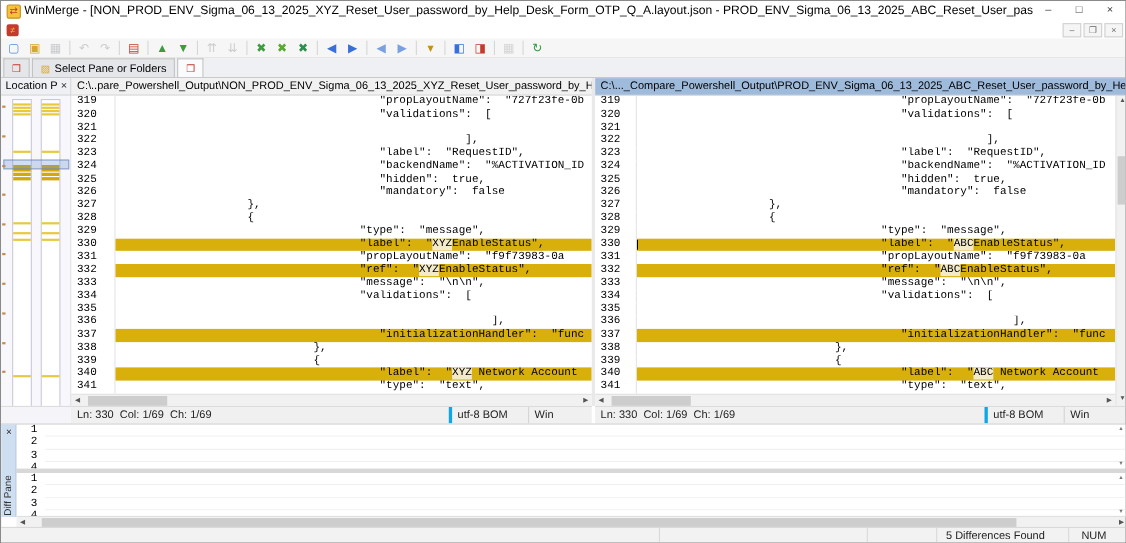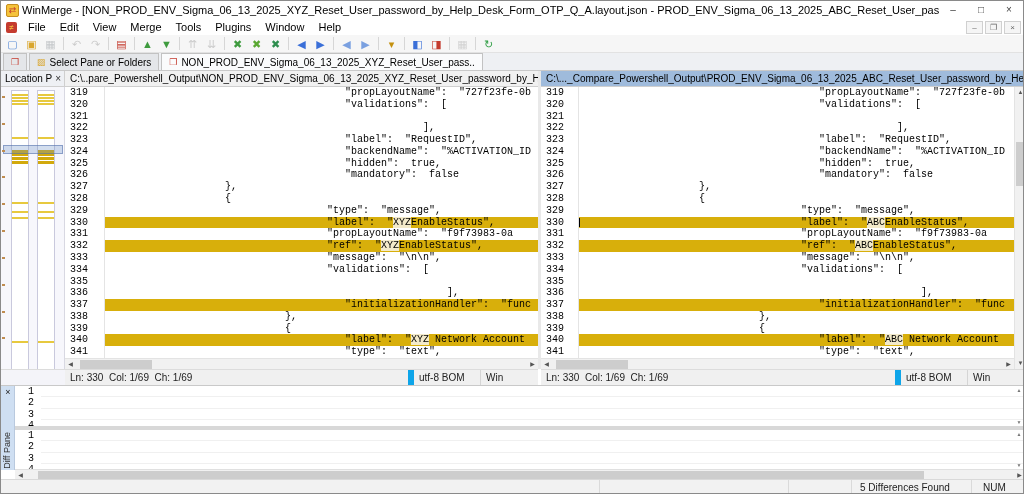--- a/index.html
+++ b/index.html
@@ -97,21 +97,21 @@
   .vs-arrow { position:absolute; left:0; width:11px; height:11px; color:#555;
               font-size:6px; line-height:11px; text-align:center; }
   .vs-thumb { position:absolute; left:1px; width:9px; background:#cdcdcd; }
 
   
   .pstatus { position:absolute; top:368px; height:16px; display:flex;
              background:#f0f0f0; border-top:1px solid #dcdcdc; font-size:10px;
              line-height:15px; color:#222; }
   .ps-left { left:64px; width:473px; } .ps-right { left:540px; width:484px; }
   .ps-pos { flex:1; padding-left:5px; white-space:pre; overflow:hidden; }
-  .ps-enc { width:72px; border-left:6px solid #0ea5e9; padding-left:5px; }
+  .ps-enc { width:72px; border-left:3px solid #0ea5e9; padding-left:5px; }
   .ps-eol { width:58px; border-left:1px solid #d5d5d5; padding-left:5px; }
   .ps-loc-fill { position:absolute; left:0; top:368px; width:64px; height:16px;
                  background:#f4f4f9; border-top:1px solid #dcdcdc; }
 
   
   .diffpane { position:absolute; left:0; top:384px; width:1024px; height:84px;
               background:#fff; border-top:1px solid #c9c9c9; }
   .diff-strip { position:absolute; left:0; top:0; width:14px; height:84px;
                 background:#cfdff2; border-right:1px solid #b9c9de; }
   .diff-close { position:absolute; left:0; top:0; width:14px; height:12px;
@@ -148,30 +148,20 @@
 <div class="titlebar">
   <span class="app-icon">⇄</span>
   <span class="title-text">WinMerge - [NON_PROD_ENV_Sigma_06_13_2025_XYZ_Reset_User_password_by_Help_Desk_Form_OTP_Q_A.layout.json - PROD_ENV_Sigma_06_13_2025_ABC_Reset_User_password_by]</span>
   <span class="win-btn">–</span>
   <span class="win-btn">□</span>
   <span class="win-btn close">×</span>
 </div>
 
 <div class="menubar">
   <span class="mdi-icon">≠</span>
-  <span id="menu-items" style="display: inline-flex;">
-      <span class="menu-item">File</span>
-      <span class="menu-item">Edit</span>
-      <span class="menu-item">View</span>
-      <span class="menu-item">Merge</span>
-      <span class="menu-item">Tools</span>
-      <span class="menu-item">Plugins</span>
-      <span class="menu-item">Window</span>
-      <span class="menu-item">Help</span>
-    </span>
   <span class="menubar-spacer"></span>
   <span class="mdi-btn">–</span>
   <span class="mdi-btn">❐</span>
   <span class="mdi-btn">×</span>
 </div>
 
 <div class="toolbar" id="toolbar">
     <span class="tb-btn" style="color: rgb(91, 141, 214);">▢</span>
     <span class="tb-btn" style="color: rgb(217, 166, 46);">▣</span>
     <span class="tb-btn disabled" style="color: rgb(138, 144, 150);">▦</span>
@@ -210,21 +200,20 @@
 <div class="tabbar" id="tabbar">
     <div class="tab">
       <span class="tab-ico" style="color: rgb(196, 59, 46);">❒</span>
     </div>
     <div class="tab">
       <span class="tab-ico" style="color: rgb(217, 166, 46);">▨</span>
       <span>Select Pane or Folders</span>
     </div>
     <div class="tab active">
       <span class="tab-ico" style="color: rgb(196, 59, 46);">❒</span>
-      <span>NON_PROD_ENV_Sigma_06_13_2025_XYZ_Reset_User_pass..</span>
     </div>
   </div>
 
 <div class="hdr hdr-loc">
   <span class="t">Location Pane</span>
   <span class="x">×</span>
 </div>
 <div class="hdr hdr-left">C:\..pare_Powershell_Output\NON_PROD_ENV_Sigma_06_13_2025_XYZ_Reset_User_password_by_Help_Desk_Form_OTP_Q_A.layout.json</div>
 <div class="hdr hdr-right">C:\..._Compare_Powershell_Output\PROD_ENV_Sigma_06_13_2025_ABC_Reset_User_password_by_Help_Desk_Form_OTP_Q_A.layout.json</div>
 

